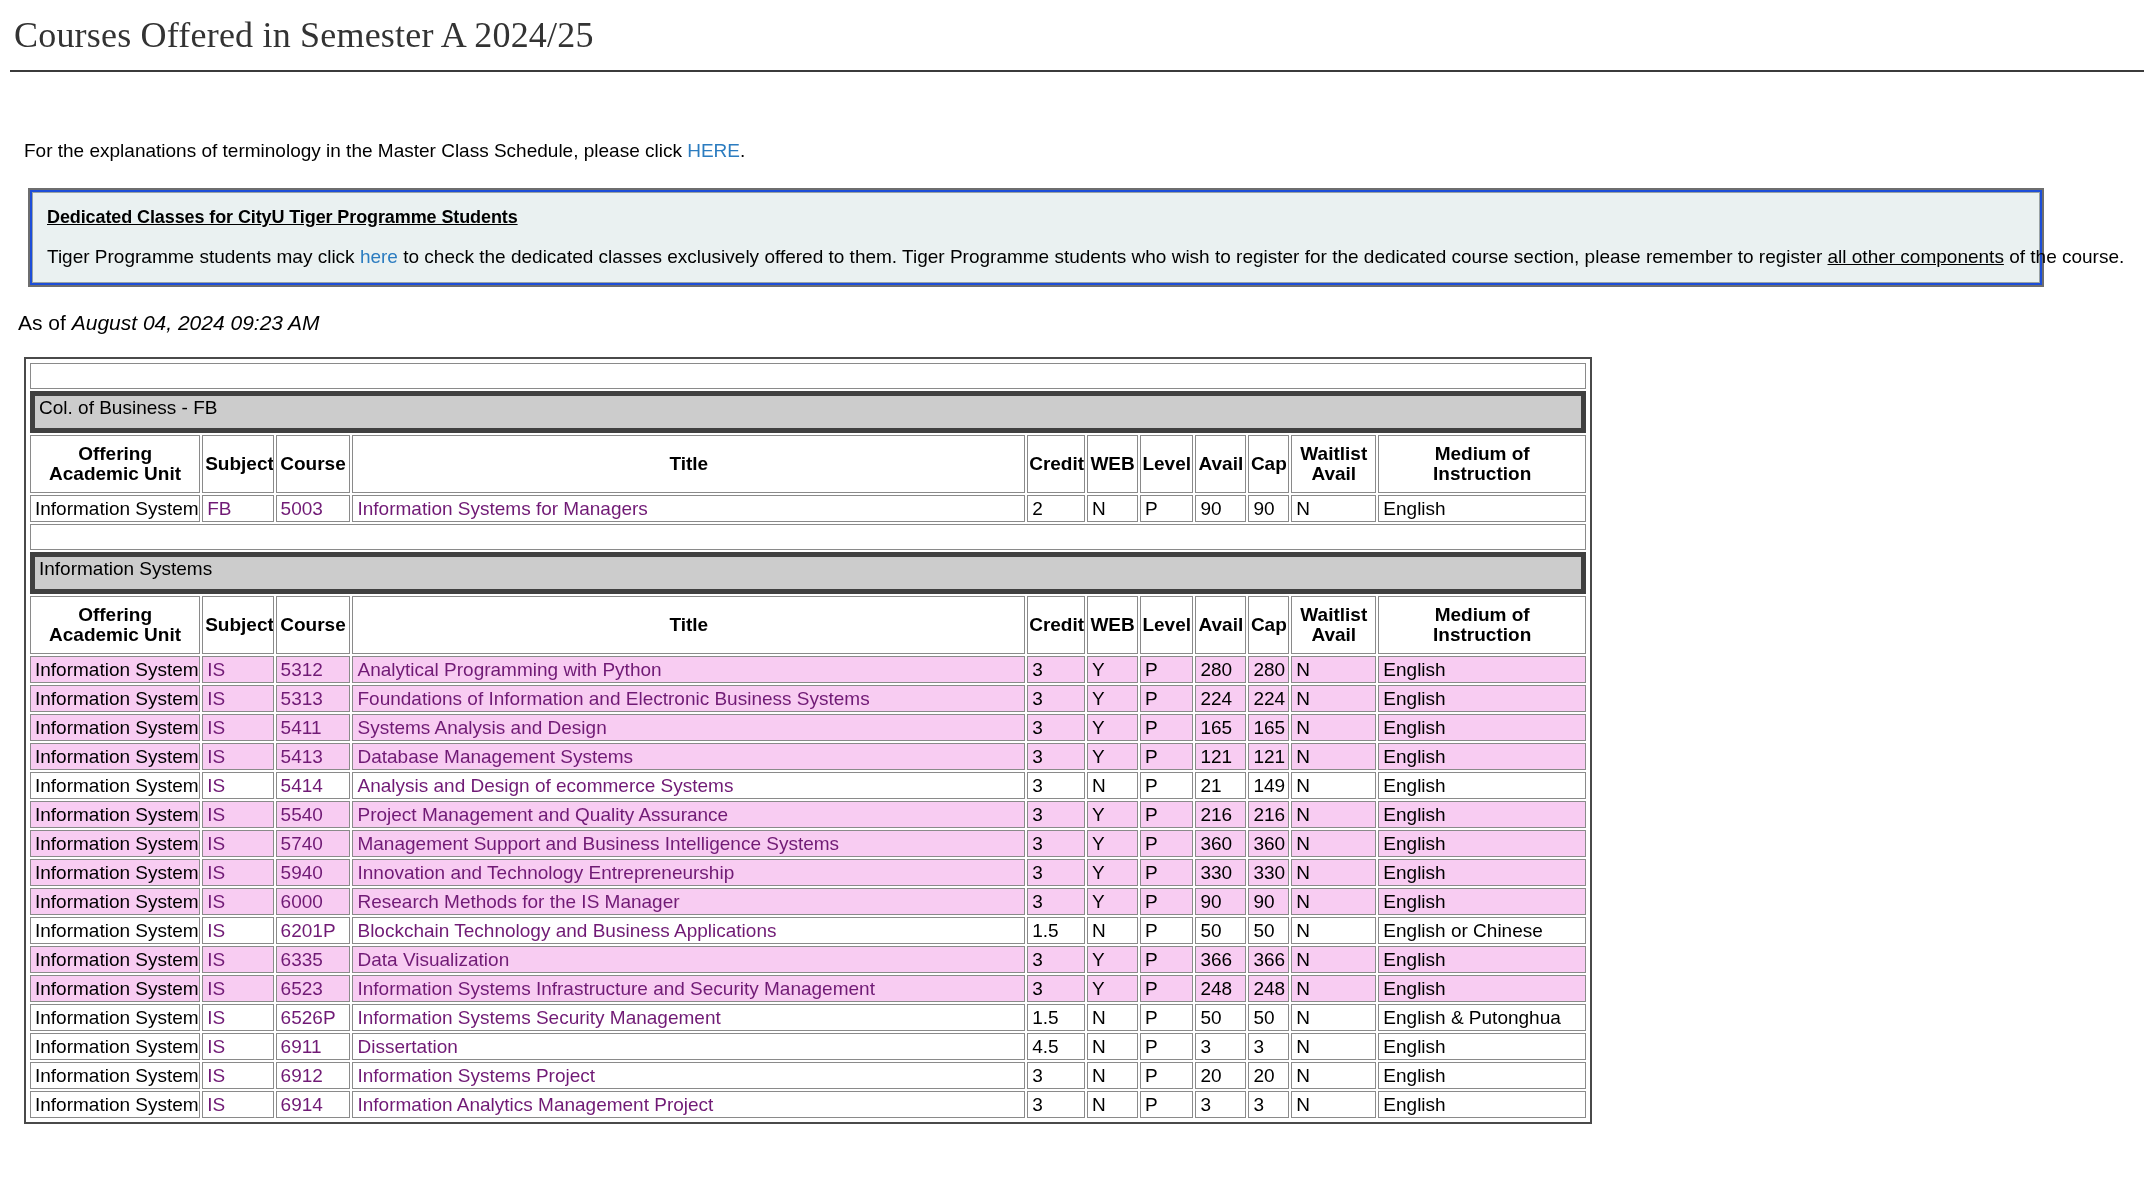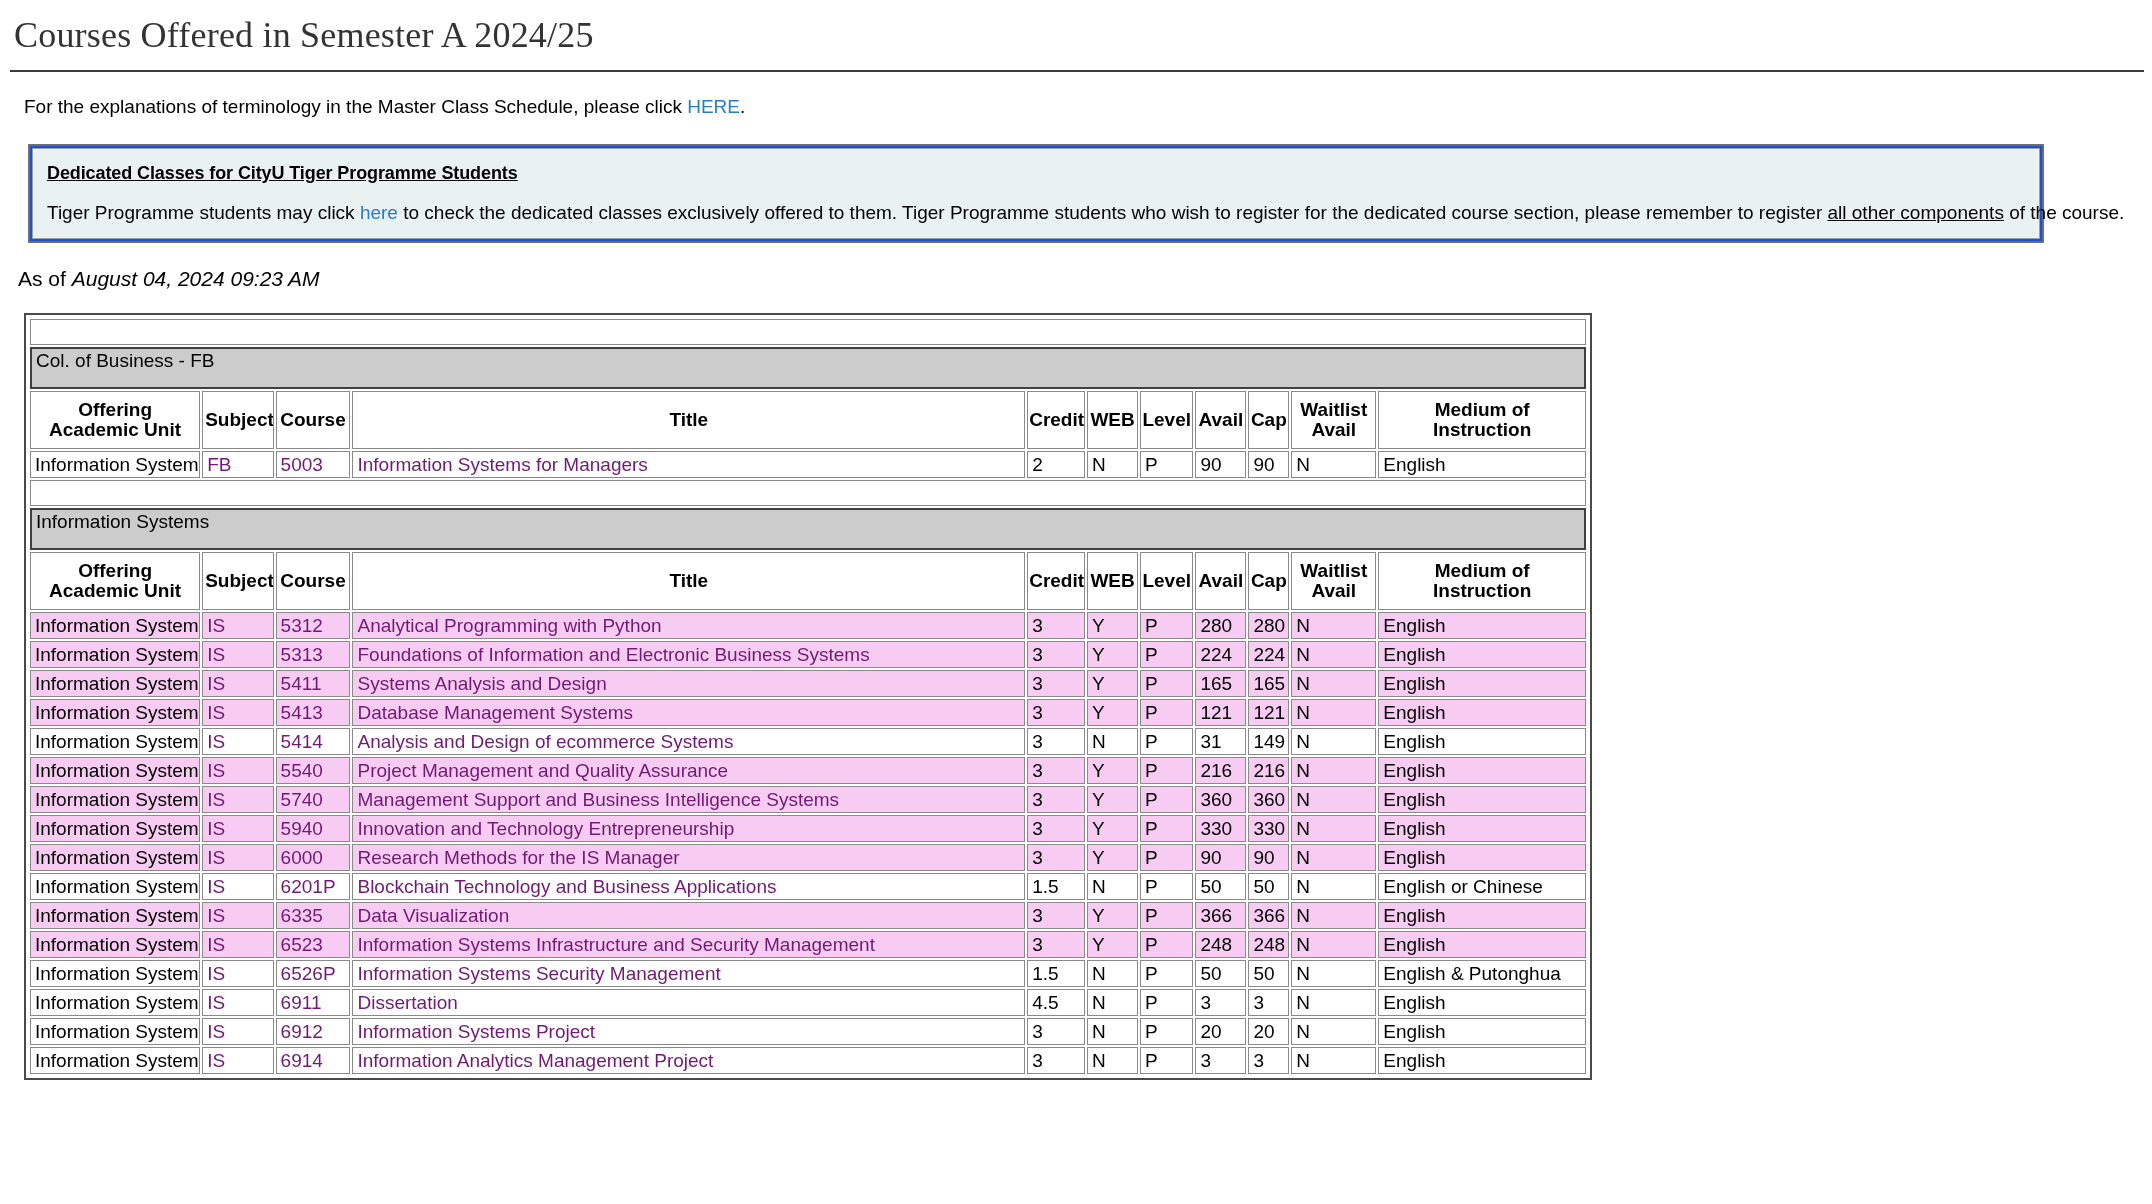--- a/index.html
+++ b/index.html
@@ -31,20 +31,21 @@
     border-top: 2px solid #3b3b3b;
     margin: 0 8px 0 10px;
     height: 0;
   }
 
   
   .intro-line {
     padding: 24px 0 0 24px;
     font-size: 19px;
     line-height: 22px;
+    margin-top: 44px;
   }
   a.link {
     color: #2b7cc0;
     text-decoration: none;
   }
 
   
   .notice-wrap {
     margin: 26px 0 0 28px;
     width: 2016px;
@@ -112,21 +113,21 @@
   tr.spacer-row td {
     height: 26px;
     background: #ffffff;
     border: 1px solid #8a8a8a;
   }
   tr.banner-row td {
     background: #cccccc;
     height: 42px;
     font-size: 19px;
     padding-left: 4px;
-    border: 2px solid #404040;
+    border: 5px solid #404040;
   }
   
   tr.head-row th {
     font-weight: bold;
     text-align: center;
     vertical-align: middle;
     background: #ffffff;
     height: 52px;
     white-space: normal;
     line-height: 20px;
@@ -294,21 +295,21 @@
           <td class="c-unit">English</td>
         </tr>
         <tr class="data-row">
           <td class="c-unit">Information Systems</td>
           <td class="c-link">IS</td>
           <td class="c-link">5414</td>
           <td class="c-link">Analysis and Design of ecommerce Systems</td>
           <td class="c-unit">3</td>
           <td class="c-unit">N</td>
           <td class="c-unit">P</td>
-          <td class="c-unit">31</td>
+          <td class="c-unit">21</td>
           <td class="c-unit">149</td>
           <td class="c-unit">N</td>
           <td class="c-unit">English</td>
         </tr>
         <tr class="data-row pink">
           <td class="c-unit">Information Systems</td>
           <td class="c-link">IS</td>
           <td class="c-link">5540</td>
           <td class="c-link">Project Management and Quality Assurance</td>
           <td class="c-unit">3</td>

